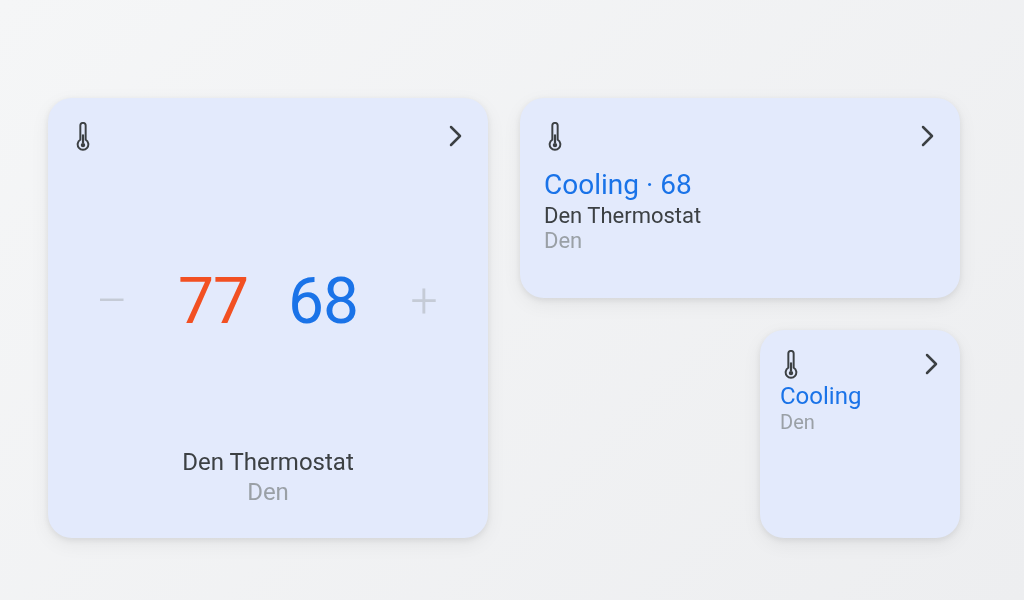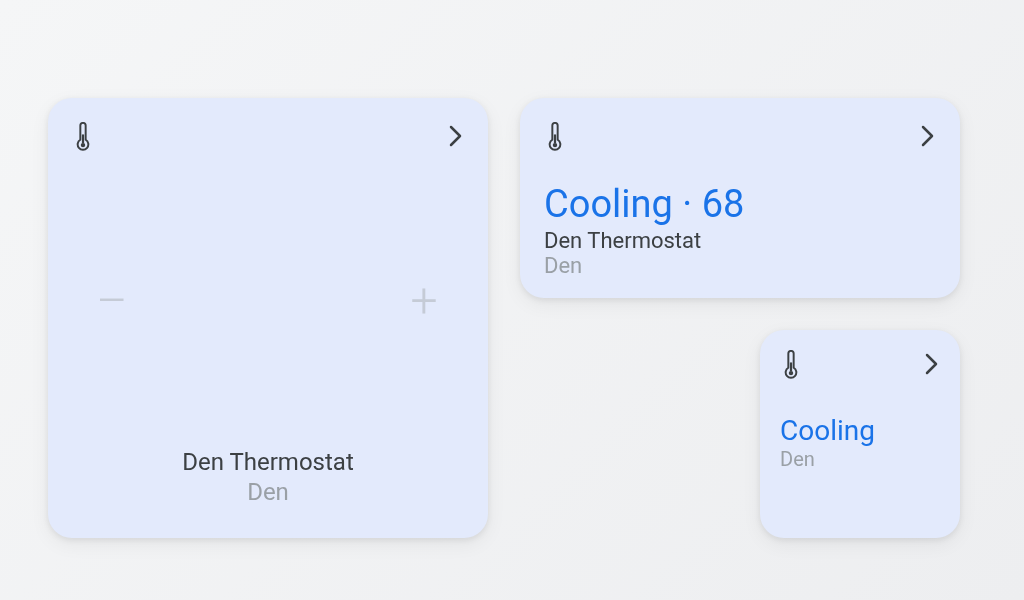--- a/index.html
+++ b/index.html
@@ -113,23 +113,23 @@
     left: 520px;
     top: 98px;
     width: 440px;
     height: 200px;
     display: flex;
     flex-direction: column;
   }
 
   .status-line {
     color: #1a73e8;
-    font-size: 38px;
-    font-weight: 400;
-    margin-top: 28px;
+    font-size: 28px;
+    font-weight: 400;
+    margin-top: 14px;
   }
 
   .device-name-md {
     color: #3c4043;
     font-size: 22px;
     font-weight: 400;
     margin-top: 2px;
   }
 
   .room-name-md {
@@ -144,22 +144,22 @@
     left: 760px;
     top: 330px;
     width: 200px;
     height: 208px;
     display: flex;
     flex-direction: column;
     padding: 20px;
   }
 
   .card-small .status-line {
-    font-size: 28px;
-    margin-top: 32px;
+    font-size: 24px;
+    margin-top: 0;
   }
 
   .card-small .device-name-md {
     font-size: 20px;
   }
 
   .card-small .room-name-md {
     font-size: 20px;
   }
 </style>
@@ -177,20 +177,24 @@
     </span>
     <span class="chevron-icon">
       <svg viewBox="0 0 16 28" fill="none" stroke="#3c4043" stroke-width="2.5" stroke-linecap="round" stroke-linejoin="round">
         <polyline points="3,5 12,14 3,23"></polyline>
       </svg>
     </span>
   </div>
 
   <div class="temps-row">
     <span class="adjust-btn">–</span>
+    <div class="temps-pair">
+      <span class="temp-heat">77</span>
+      <span class="temp-cool">68</span>
+    </div>
     <span class="adjust-btn">+</span>
   </div>
 
   <div class="card-footer">
     <div class="device-name">Den Thermostat</div>
     <div class="room-name">Den</div>
   </div>
 </div>
 
 <div class="card card-medium">

